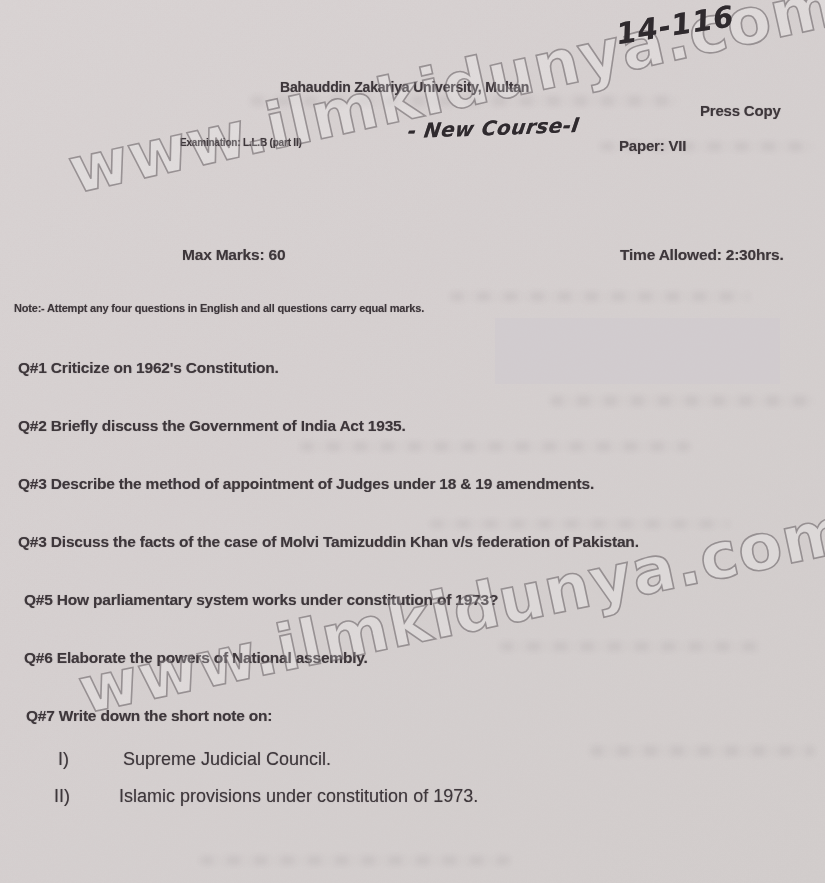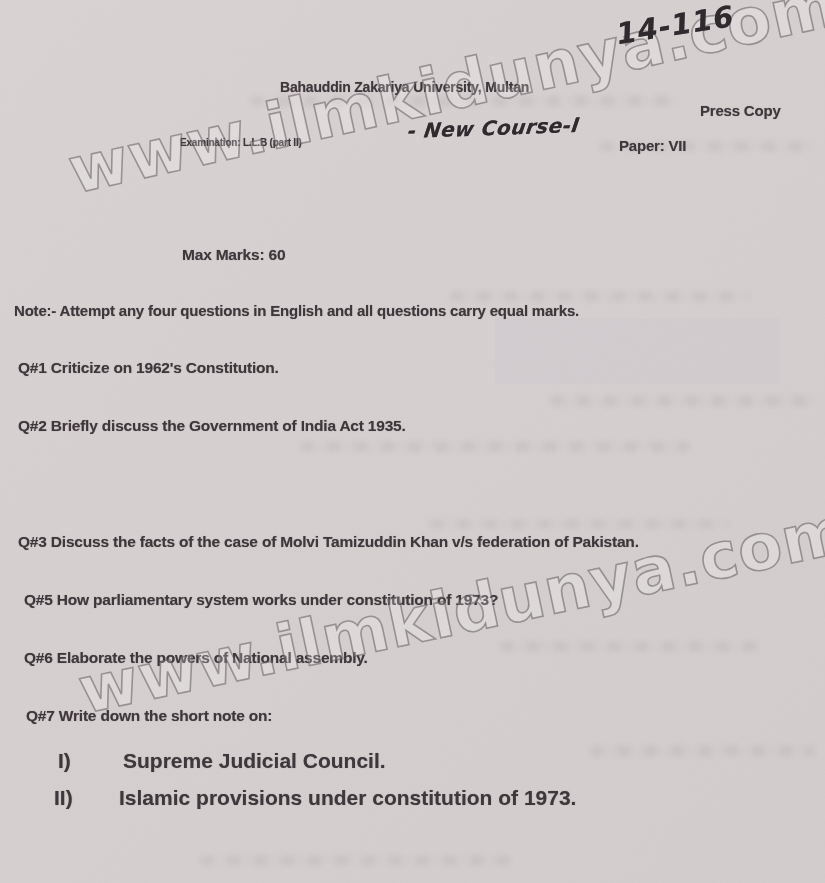--- a/index.html
+++ b/index.html
@@ -19,23 +19,23 @@
     font-weight:bold;color:#3e373b;letter-spacing:-.2px;
     text-shadow:0 0 1px rgba(62,55,59,.45);
     margin-top:16px;
   }
   .t-title{font-size:14px;}
   .t-press{font-size:15px;}
   .t-exam{font-size:10px;}
   .t-paper{font-size:15px;}
   .t-subject{font-size:15.5px;}
   .t-marks{font-size:15.5px;}
-  .t-note{font-size:15px;}
+  .t-note{font-size:11px;}
   .t-q{font-size:15.5px;}
-  .subrow{position:absolute;white-space:nowrap;font-weight:bold;font-size:21px;color:#3e373b;
+  .subrow{position:absolute;white-space:nowrap;font-weight:normal;font-size:18px;color:#3e373b;
     text-shadow:0 0 1px rgba(62,55,59,.45);}
   .subrow .numeral{display:inline-block;width:65px;}
   .handwriting{
     position:absolute;white-space:nowrap;
     font-family:"DejaVu Sans",sans-serif;
     font-style:italic;font-weight:bold;color:#2f2a2e;
     text-shadow:0 0 .5px rgba(47,42,46,.6);
   }
   .hw-number{left:616px;top:8px;font-size:29px;letter-spacing:1px;transform:rotate(-9deg);}
   .hw-course{left:408px;top:116px;font-size:20px;letter-spacing:.5px;transform:rotate(-2deg) skewX(-10deg);}
@@ -78,25 +78,27 @@
 
   <div class="line t-press" style="left:700px;top:86px;">Press Copy</div>
 
   <div class="line t-exam" style="left:180px;top:121px;">Examination: L.L.B (part II)</div>
 
   <div class="line t-paper" style="left:619px;top:121px;">Paper: VII</div>
 
 
   <div class="line t-marks" style="left:182px;top:230px;">Max Marks: 60</div>
 
+  <div class="line t-marks" style="left:620px;top:230px;">Time Allowed: 2:30hrs.</div>
 
   <div class="line t-note" style="left:14px;top:286px;">Note:- Attempt any four questions in English and all questions carry equal marks.</div>
 
   <div class="line t-q" style="left:18px;top:343px;">Q#1 Criticize on 1962's Constitution.</div>
   <div class="line t-q" style="left:18px;top:401px;">Q#2 Briefly discuss the Government of India Act 1935.</div>
+  <div class="line t-q" style="left:18px;top:459px;">Q#3 Describe the method of appointment of Judges under 18 &amp; 19 amendments.</div>
   <div class="line t-q" style="left:18px;top:517px;">Q#3 Discuss the facts of the case of Molvi Tamizuddin Khan v/s federation of Pakistan.</div>
   <div class="line t-q" style="left:24px;top:575px;">Q#5 How parliamentary system works under constitution of 1973?</div>
   <div class="line t-q" style="left:24px;top:633px;">Q#6 Elaborate the powers of National assembly.</div>
   <div class="line t-q" style="left:26px;top:691px;">Q#7 Write down the short note on:</div>
 
   <div class="subrow" style="left:58px;top:749px;">
     <span class="numeral">I)</span><span>Supreme Judicial Council.</span>
   </div>
   <div class="subrow" style="left:54px;top:786px;">
     <span class="numeral">II)</span><span>Islamic provisions under constitution of 1973.</span>

